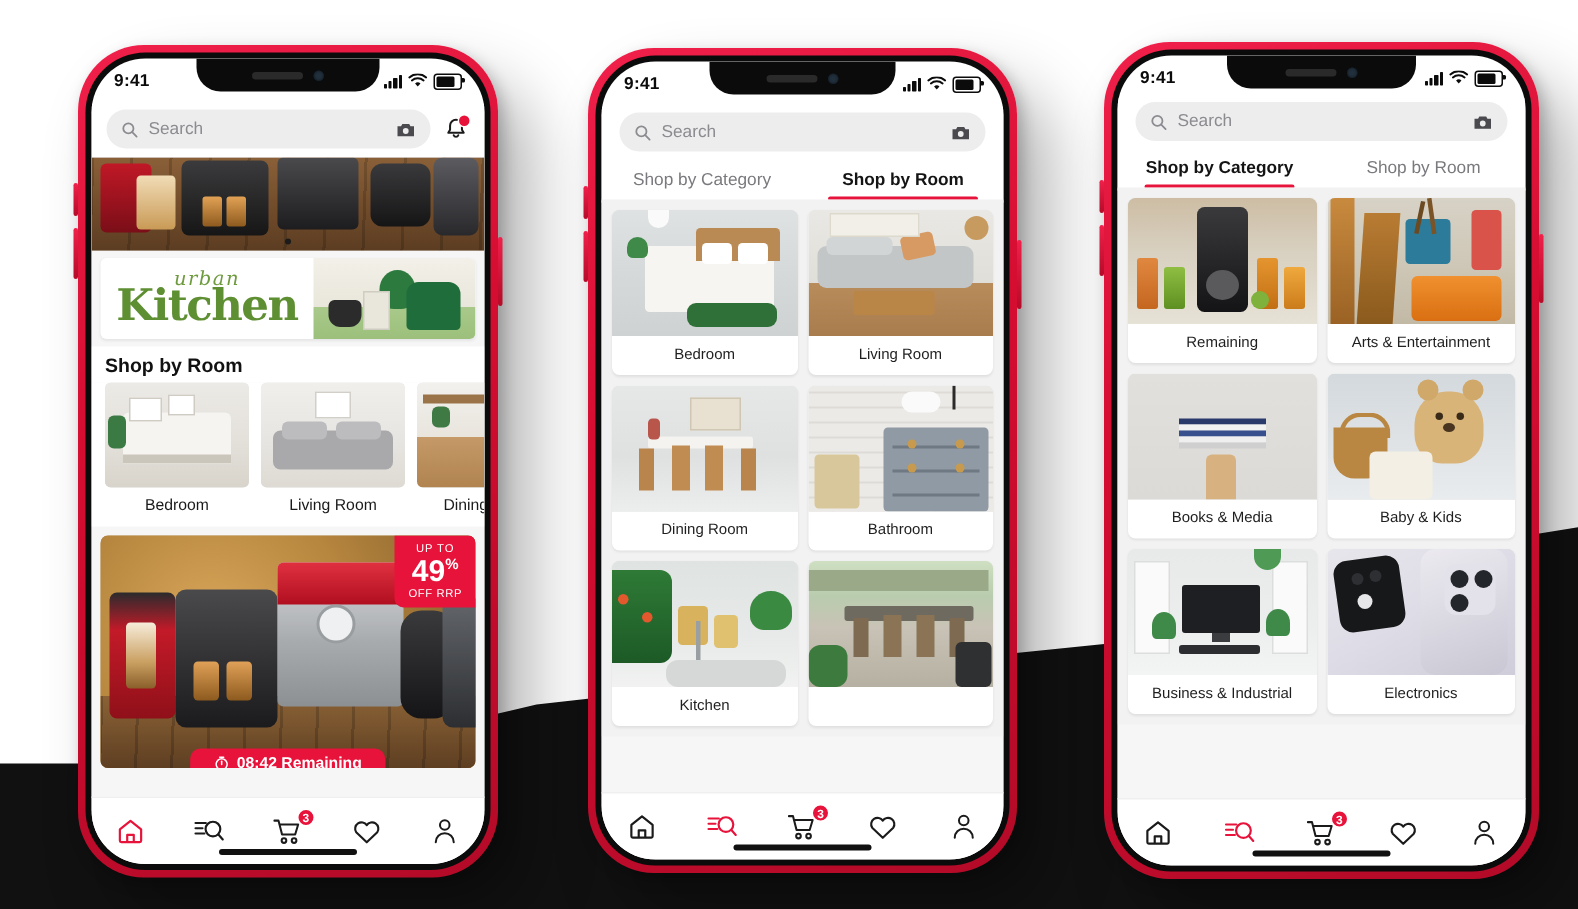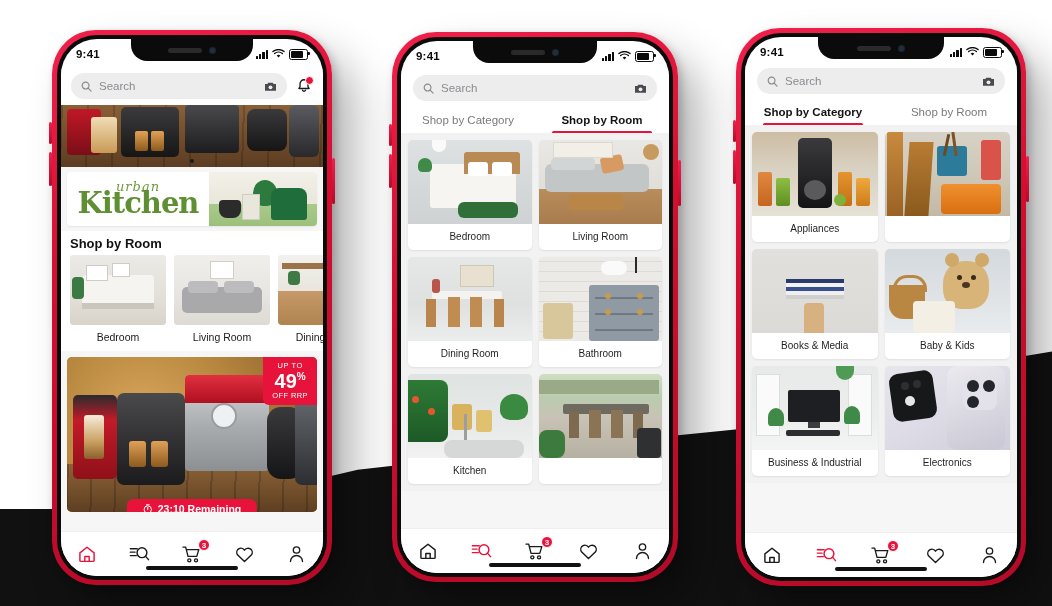--- a/index.html
+++ b/index.html
@@ -311,21 +311,21 @@
               <span class="u">UP TO</span>
               <span class="n"><span>49</span><sup>%</sup></span>
               <span class="o">OFF RRP</span>
             </div>
             <div class="timer">
               <svg width="10" height="10" viewBox="0 0 12 12">
                   <circle cx="6" cy="6.6" r="4.4" fill="none" stroke="#fff" stroke-width="1.2"></circle>
                   <line x1="6" y1="4.1" x2="6" y2="6.7" stroke="#fff" stroke-width="1.2" stroke-linecap="round"></line>
                   <line x1="4.4" y1="0.9" x2="7.6" y2="0.9" stroke="#fff" stroke-width="1.2" stroke-linecap="round"></line>
                 </svg>
-              <span>23:10 Remaining</span>
+              <span>08:42 Remaining</span>
             </div>
           </div>
 
         </div>
 
         <div class="nav">
           <div class="navitem">
             <svg width="20" height="20" viewBox="0 0 22 22">
                 <path d="M3.2 9.8 11 3.6l7.8 6.2v8.3a1 1 0 0 1-1 1H4.2a1 1 0 0 1-1-1Z" fill="none" stroke="#e8133a" stroke-width="1.6" stroke-linejoin="round"></path>
                 <path d="M8.6 19.1v-5.3h4.8v5.3" fill="none" stroke="#e8133a" stroke-width="1.6" stroke-linejoin="round"></path>
@@ -617,34 +617,35 @@
               <div class="gimg">
                 <div class="img-fill" style="background:linear-gradient(180deg,#cdbda4 0%,#d8d0c0 42%,#e6e2d6 100%);"></div>
                 <div class="sh" style="left:46px;top:6px;width:34px;height:70px;background:linear-gradient(180deg,#3a3a3c,#141416);border-radius:5px;"></div>
                 <div class="sh" style="left:52px;top:48px;width:22px;height:20px;background:#5a5a5d;border-radius:50%;"></div>
                 <div class="sh" style="left:6px;top:40px;width:14px;height:34px;background:linear-gradient(180deg,#e08840,#c5661f);border-radius:2px;"></div>
                 <div class="sh" style="left:24px;top:46px;width:14px;height:28px;background:linear-gradient(180deg,#8fbe42,#5e9022);border-radius:2px;"></div>
                 <div class="sh" style="left:86px;top:40px;width:14px;height:34px;background:linear-gradient(180deg,#e5952f,#c26f14);border-radius:2px;"></div>
                 <div class="sh" style="left:104px;top:46px;width:14px;height:28px;background:linear-gradient(180deg,#efa93d,#cc7c1b);border-radius:2px;"></div>
                 <div class="sh" style="left:82px;top:62px;width:12px;height:12px;background:#7eb23c;border-radius:50%;"></div>
               </div>
-              <div class="gcap">Appliances</div>
+              <div class="gcap">Remaining</div>
             </div>
 
             <div class="gcard">
               <div class="gimg">
                 <div class="img-fill" style="background:linear-gradient(180deg,#d7d2c6 0%,#cfc8b8 50%,#c2b9a5 100%);"></div>
                 <div class="sh" style="left:2px;top:0;width:16px;height:84px;background:linear-gradient(180deg,#c88a3e,#9a6224);"></div>
                 <div class="sh" style="left:22px;top:10px;width:24px;height:74px;background:linear-gradient(180deg,#b97c33,#8a5a1d);transform:skewX(-4deg);"></div>
                 <div class="sh" style="left:52px;top:14px;width:30px;height:30px;background:#2d7b9a;border-radius:3px;"></div>
                 <div class="sh" style="left:60px;top:2px;width:3px;height:22px;background:#6b4a22;transform:rotate(12deg);"></div>
                 <div class="sh" style="left:68px;top:0px;width:3px;height:24px;background:#7a5426;transform:rotate(-8deg);"></div>
                 <div class="sh" style="left:56px;top:52px;width:60px;height:30px;background:linear-gradient(180deg,#f0902e,#d96f12);border-radius:4px;"></div>
                 <div class="sh" style="left:96px;top:8px;width:20px;height:40px;background:#d9534a;border-radius:3px;"></div>
               </div>
+              <div class="gcap">Arts &amp; Entertainment</div>
             </div>
 
             <div class="gcard">
               <div class="gimg">
                 <div class="img-fill" style="background:linear-gradient(180deg,#e2e0dd 0%,#dcdad7 100%);"></div>
                 <div class="sh" style="left:34px;top:30px;width:58px;height:4px;background:#2a3a6a;"></div>
                 <div class="sh" style="left:34px;top:34px;width:58px;height:4px;background:#f2f2f2;"></div>
                 <div class="sh" style="left:34px;top:38px;width:58px;height:4px;background:#39508e;"></div>
                 <div class="sh" style="left:34px;top:42px;width:58px;height:4px;background:#efefef;"></div>
                 <div class="sh" style="left:34px;top:46px;width:58px;height:4px;background:#cfcfcf;"></div>

